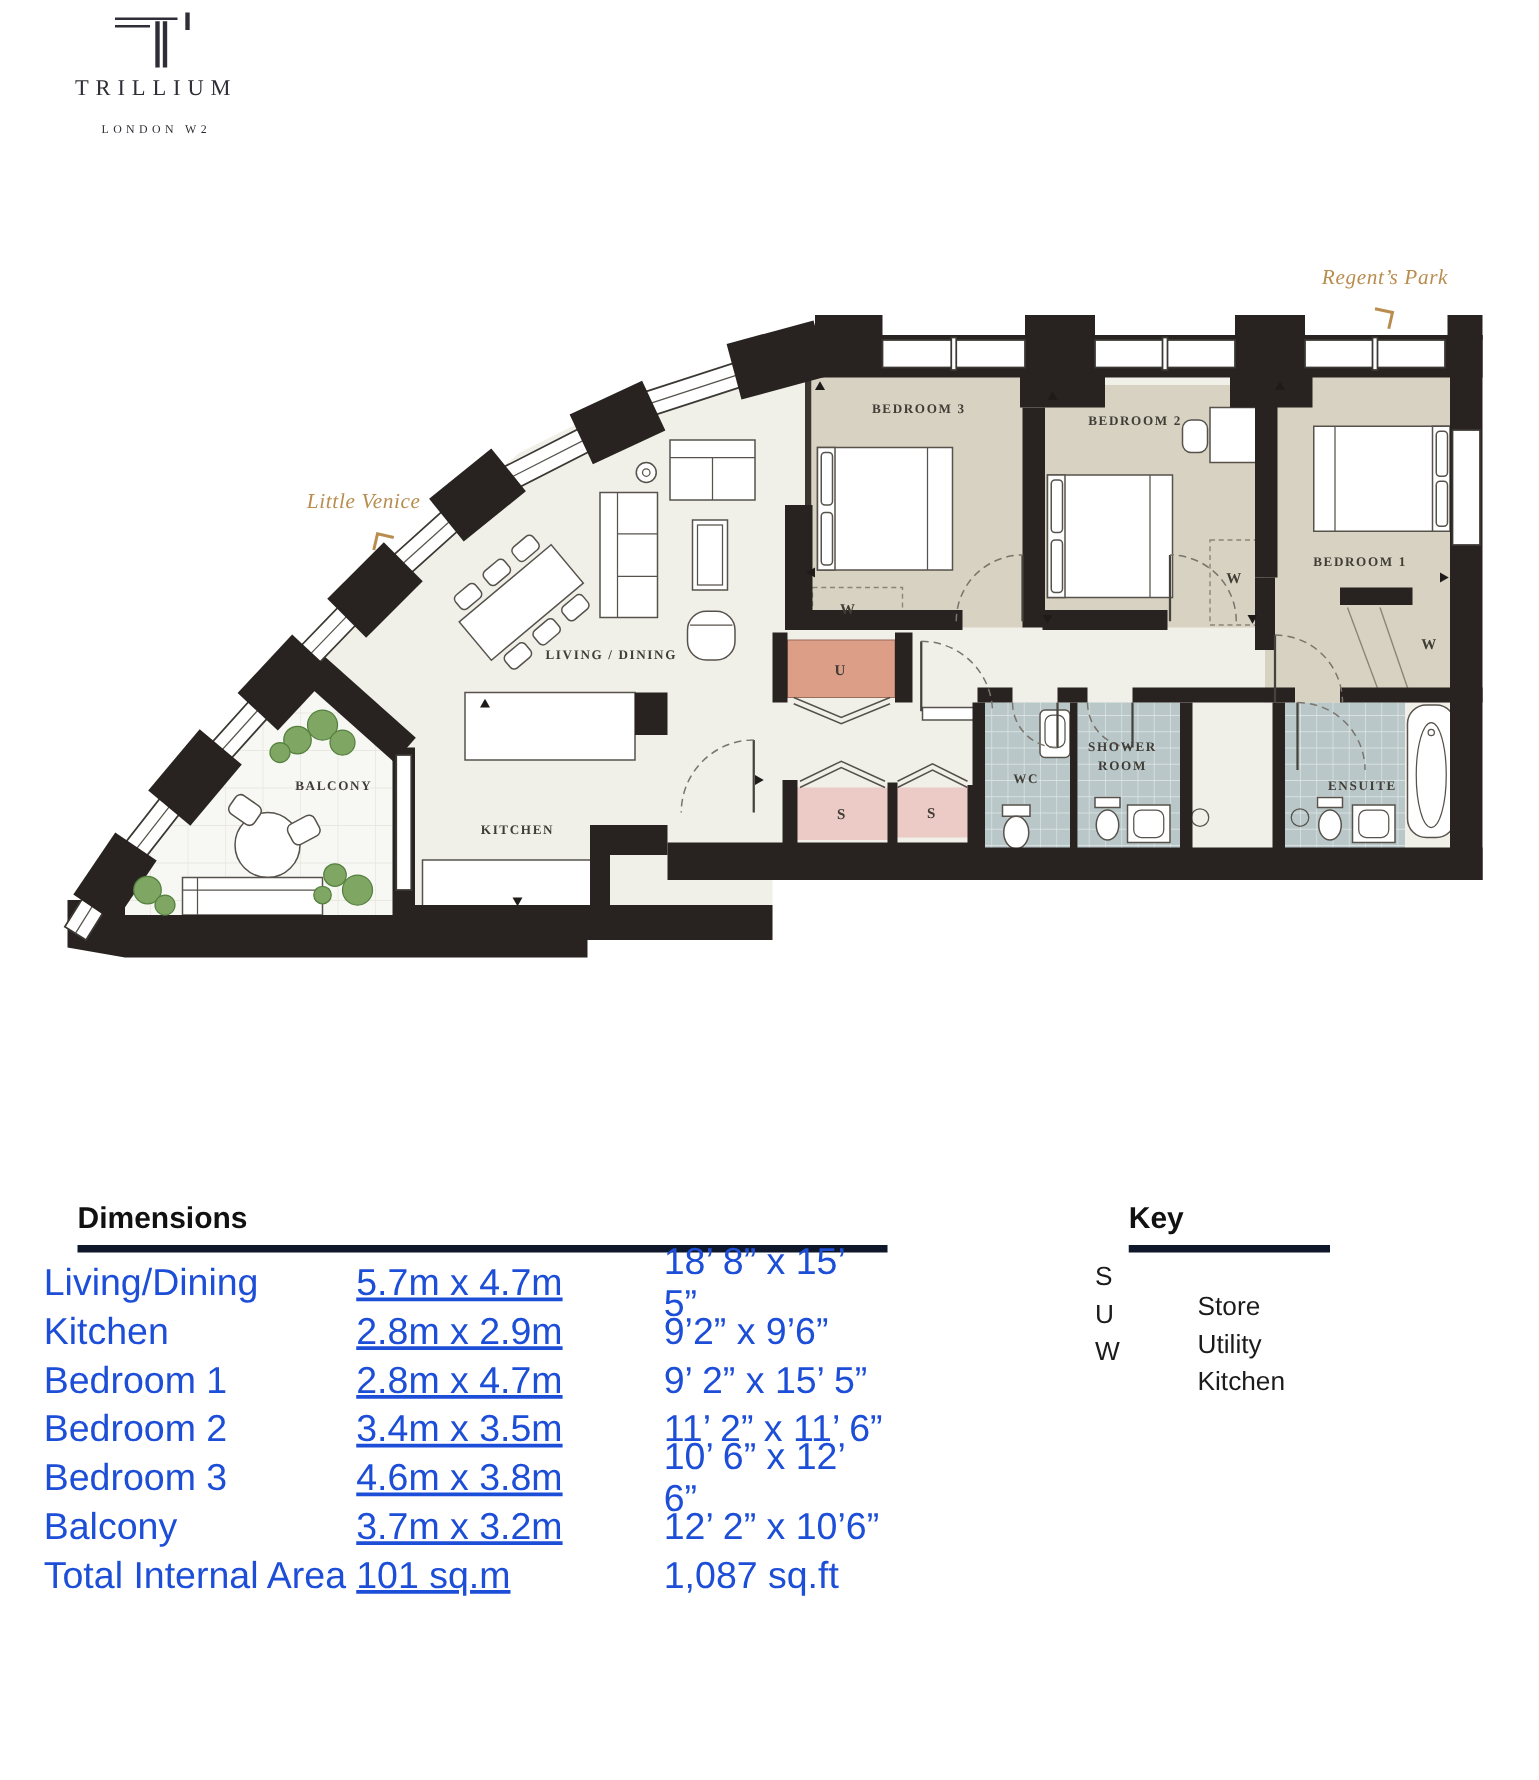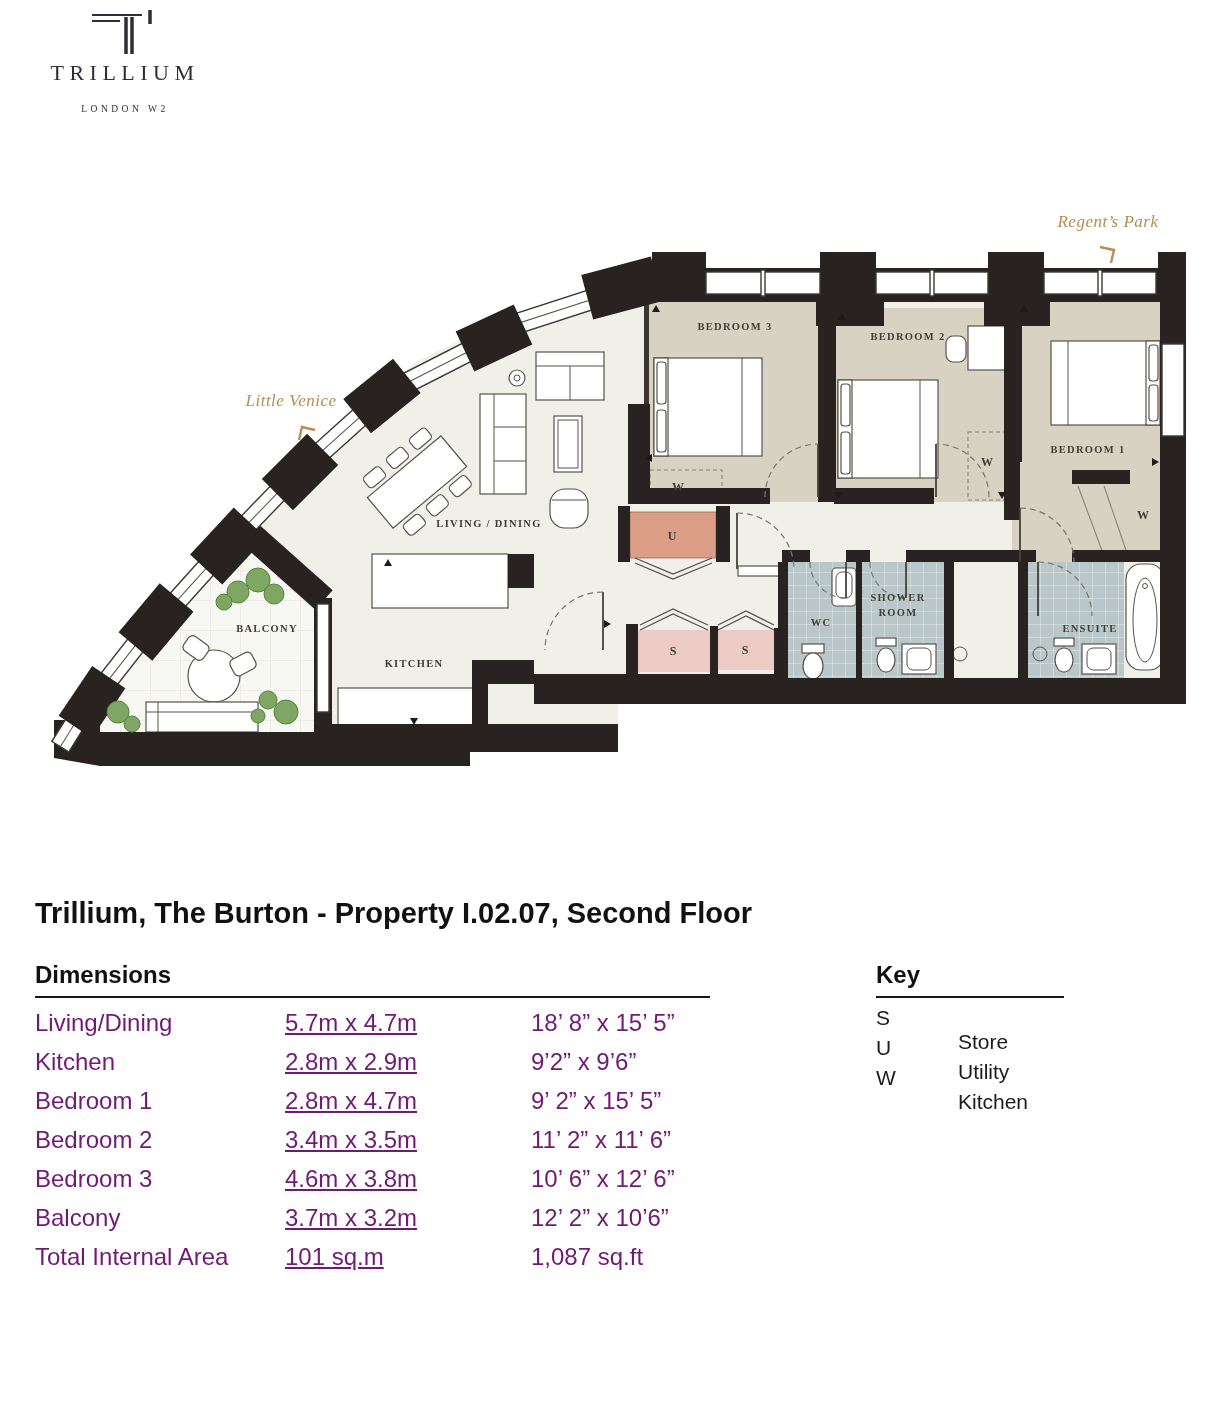--- a/index.html
+++ b/index.html
@@ -1,21 +1,21 @@
 <!DOCTYPE html>
 <html><head>
 <meta charset="utf-8">
 <style>
   html,body{margin:0;padding:0;background:#ffffff;}
   .page{position:relative;width:1231px;height:1424px;background:#fff;overflow:hidden;
         font-family:"Liberation Sans",sans-serif;color:#1b1b1b;}
   
   .logo{position:absolute;left:35px;top:8px;width:180px;text-align:center;color:#2e2e36;}
   .logo svg{display:block;margin:0 auto;}
-  .brand{font-family:"Liberation Serif",serif;font-weight:400;font-size:22px;letter-spacing:5.5px;
+  .brand{font-family:"Liberation Serif",serif;font-weight:400;font-size:18px;letter-spacing:5.5px;
          margin-top:4px;white-space:nowrap;}
   .brand-sub{font-family:"Liberation Serif",serif;font-size:9.5px;letter-spacing:3.5px;margin-top:18px;}
   
   .plan{position:absolute;left:0;top:0;width:1231px;height:860px;}
   .plan .wall{fill:#282320;}
   .plan .win{fill:#ffffff;stroke:#3c3934;stroke-width:1.4;}
   .plan .furn{fill:#ffffff;stroke:#57534c;stroke-width:1.2;}
   .plan .fline{fill:none;stroke:#57534c;stroke-width:1;}
   .plan .door{fill:none;stroke:#7a756c;stroke-dasharray:6 4;stroke-width:1.2;}
   .plan .leaf{fill:none;stroke:#46423c;stroke-width:1.8;}
@@ -24,25 +24,25 @@
   .plan .tri{fill:#1e1b18;}
   .plan .lbl{font-family:"Liberation Serif",serif;font-weight:700;font-size:10.5px;
              letter-spacing:1.3px;fill:#403d37;text-anchor:middle;}
   .plan .lbl-s{font-family:"Liberation Serif",serif;font-weight:700;font-size:12px;fill:#403d37;text-anchor:middle;}
   .plan .gold{font-family:"Liberation Serif",serif;font-style:italic;font-size:17px;
               letter-spacing:0.5px;fill:#b98d4f;text-anchor:middle;}
   .plan .goldmark{fill:none;stroke:#b98d4f;stroke-width:2.4;}
   
   .page-title{position:absolute;left:35px;top:897px;font-size:29px;font-weight:700;color:#111;}
   .tbl{position:absolute;top:961px;}
-  .tbl .heading{font-size:24px;font-weight:700;color:#111;padding-bottom:7px;border-bottom:2px solid #0f172a;}
+  .tbl .heading{font-size:24px;font-weight:700;color:#111;padding-bottom:7px;border-bottom:6px solid #0f172a;margin-left:27px;}
   .dims{left:35px;width:675px;}
   .keytbl{left:876px;width:188px;}
   .rows{margin-top:5px;}
-  .dims .row{display:flex;height:39px;align-items:center;font-size:24px;color:#701a75;}
+  .dims .row{display:flex;height:39px;align-items:center;font-size:30px;color:#1d4ed8;}
   .dims .c1{width:250px;}
   .dims .c2{width:246px;text-decoration:underline;}
   .dims .c3{flex:1;}
   .keytbl .row{display:flex;height:30px;align-items:center;font-size:21px;color:#1b1b1b;}
   .keytbl .c1{width:82px;}
   .keytbl .c2{flex:1;margin-top:47px;}
 </style>
 </head>
 <body>
 
@@ -380,21 +380,20 @@
     </g>
 
     <g>
       <text class="gold" x="291" y="406">Little Venice</text>
       <path class="goldmark" d="M299,440 L302,427 L315,430"></path>
       <text class="gold" x="1108" y="227">Regent’s Park</text>
       <path class="goldmark" d="M1100,247 L1114,250 L1111,263"></path>
     </g>
   </svg>
 
-  <div class="page-title">Trillium, The Burton - Property I.02.07, Second Floor</div>
 
   <div class="tbl dims">
     <div class="heading">Dimensions</div>
     <div class="rows">
       <div class="row">
         <span class="c1">Living/Dining</span>
         <span class="c2">5.7m x 4.7m</span>
         <span class="c3">18’ 8” x 15’ 5”</span>
       </div>
       <div class="row">

